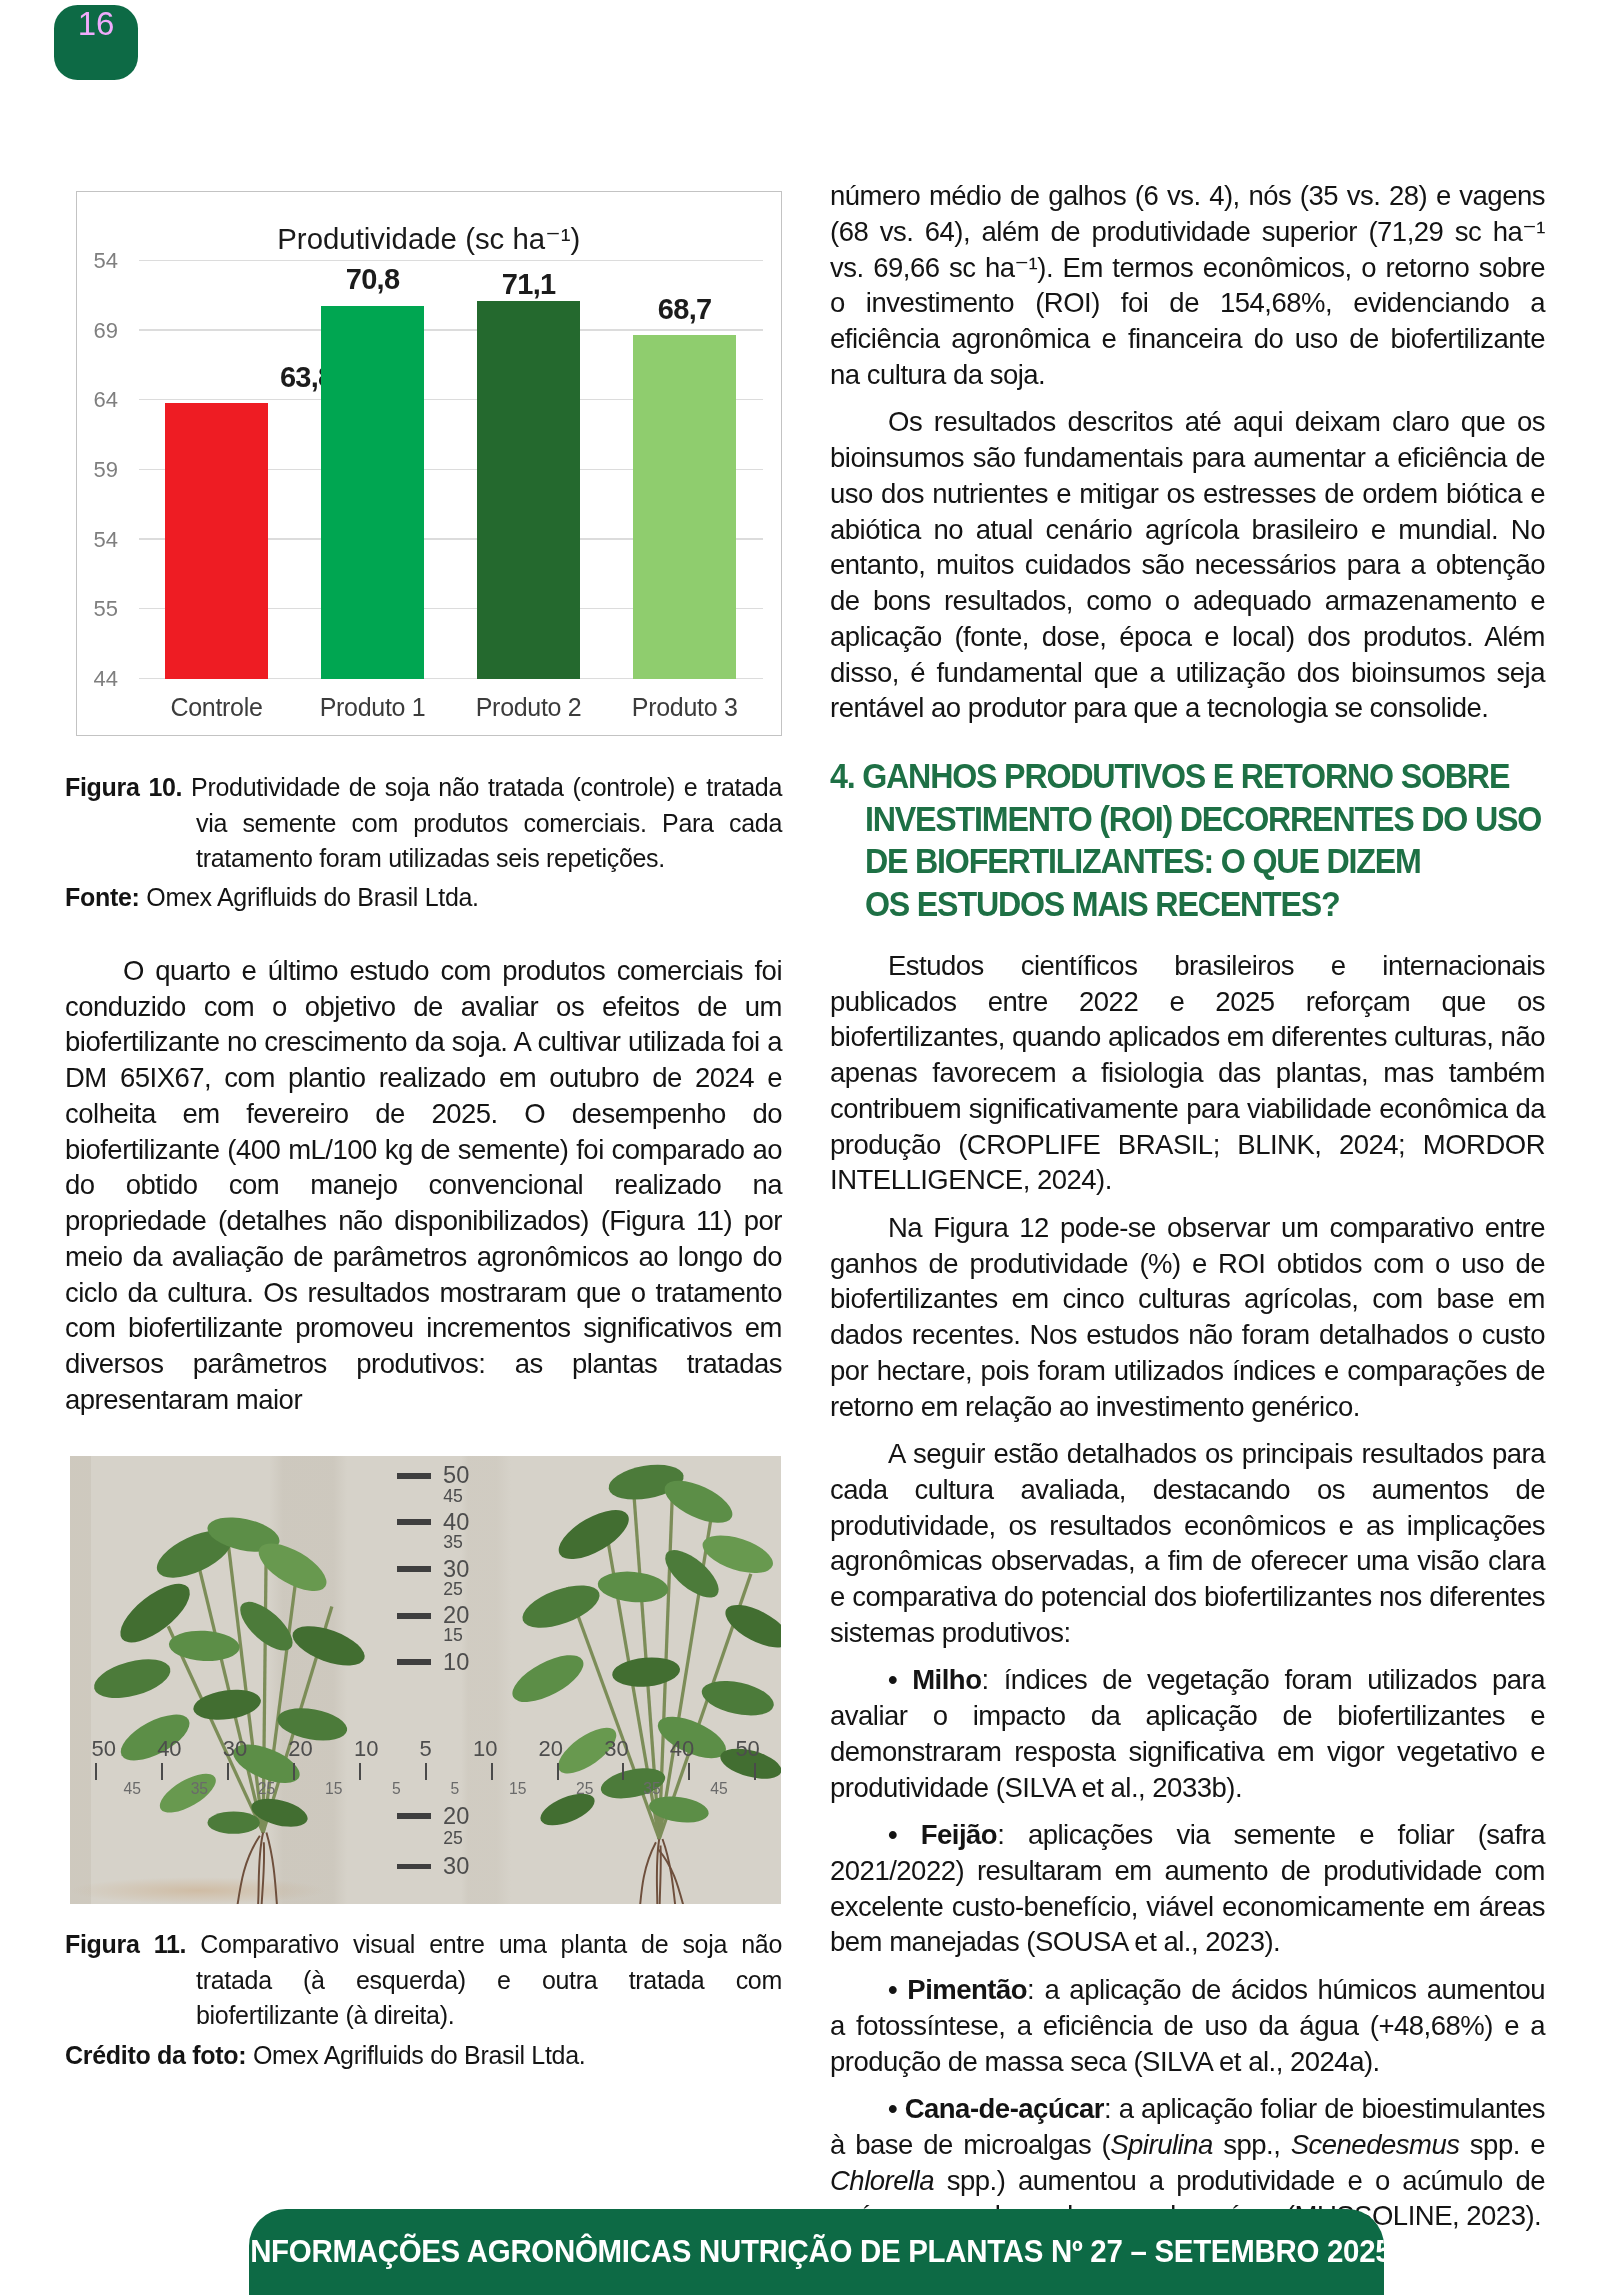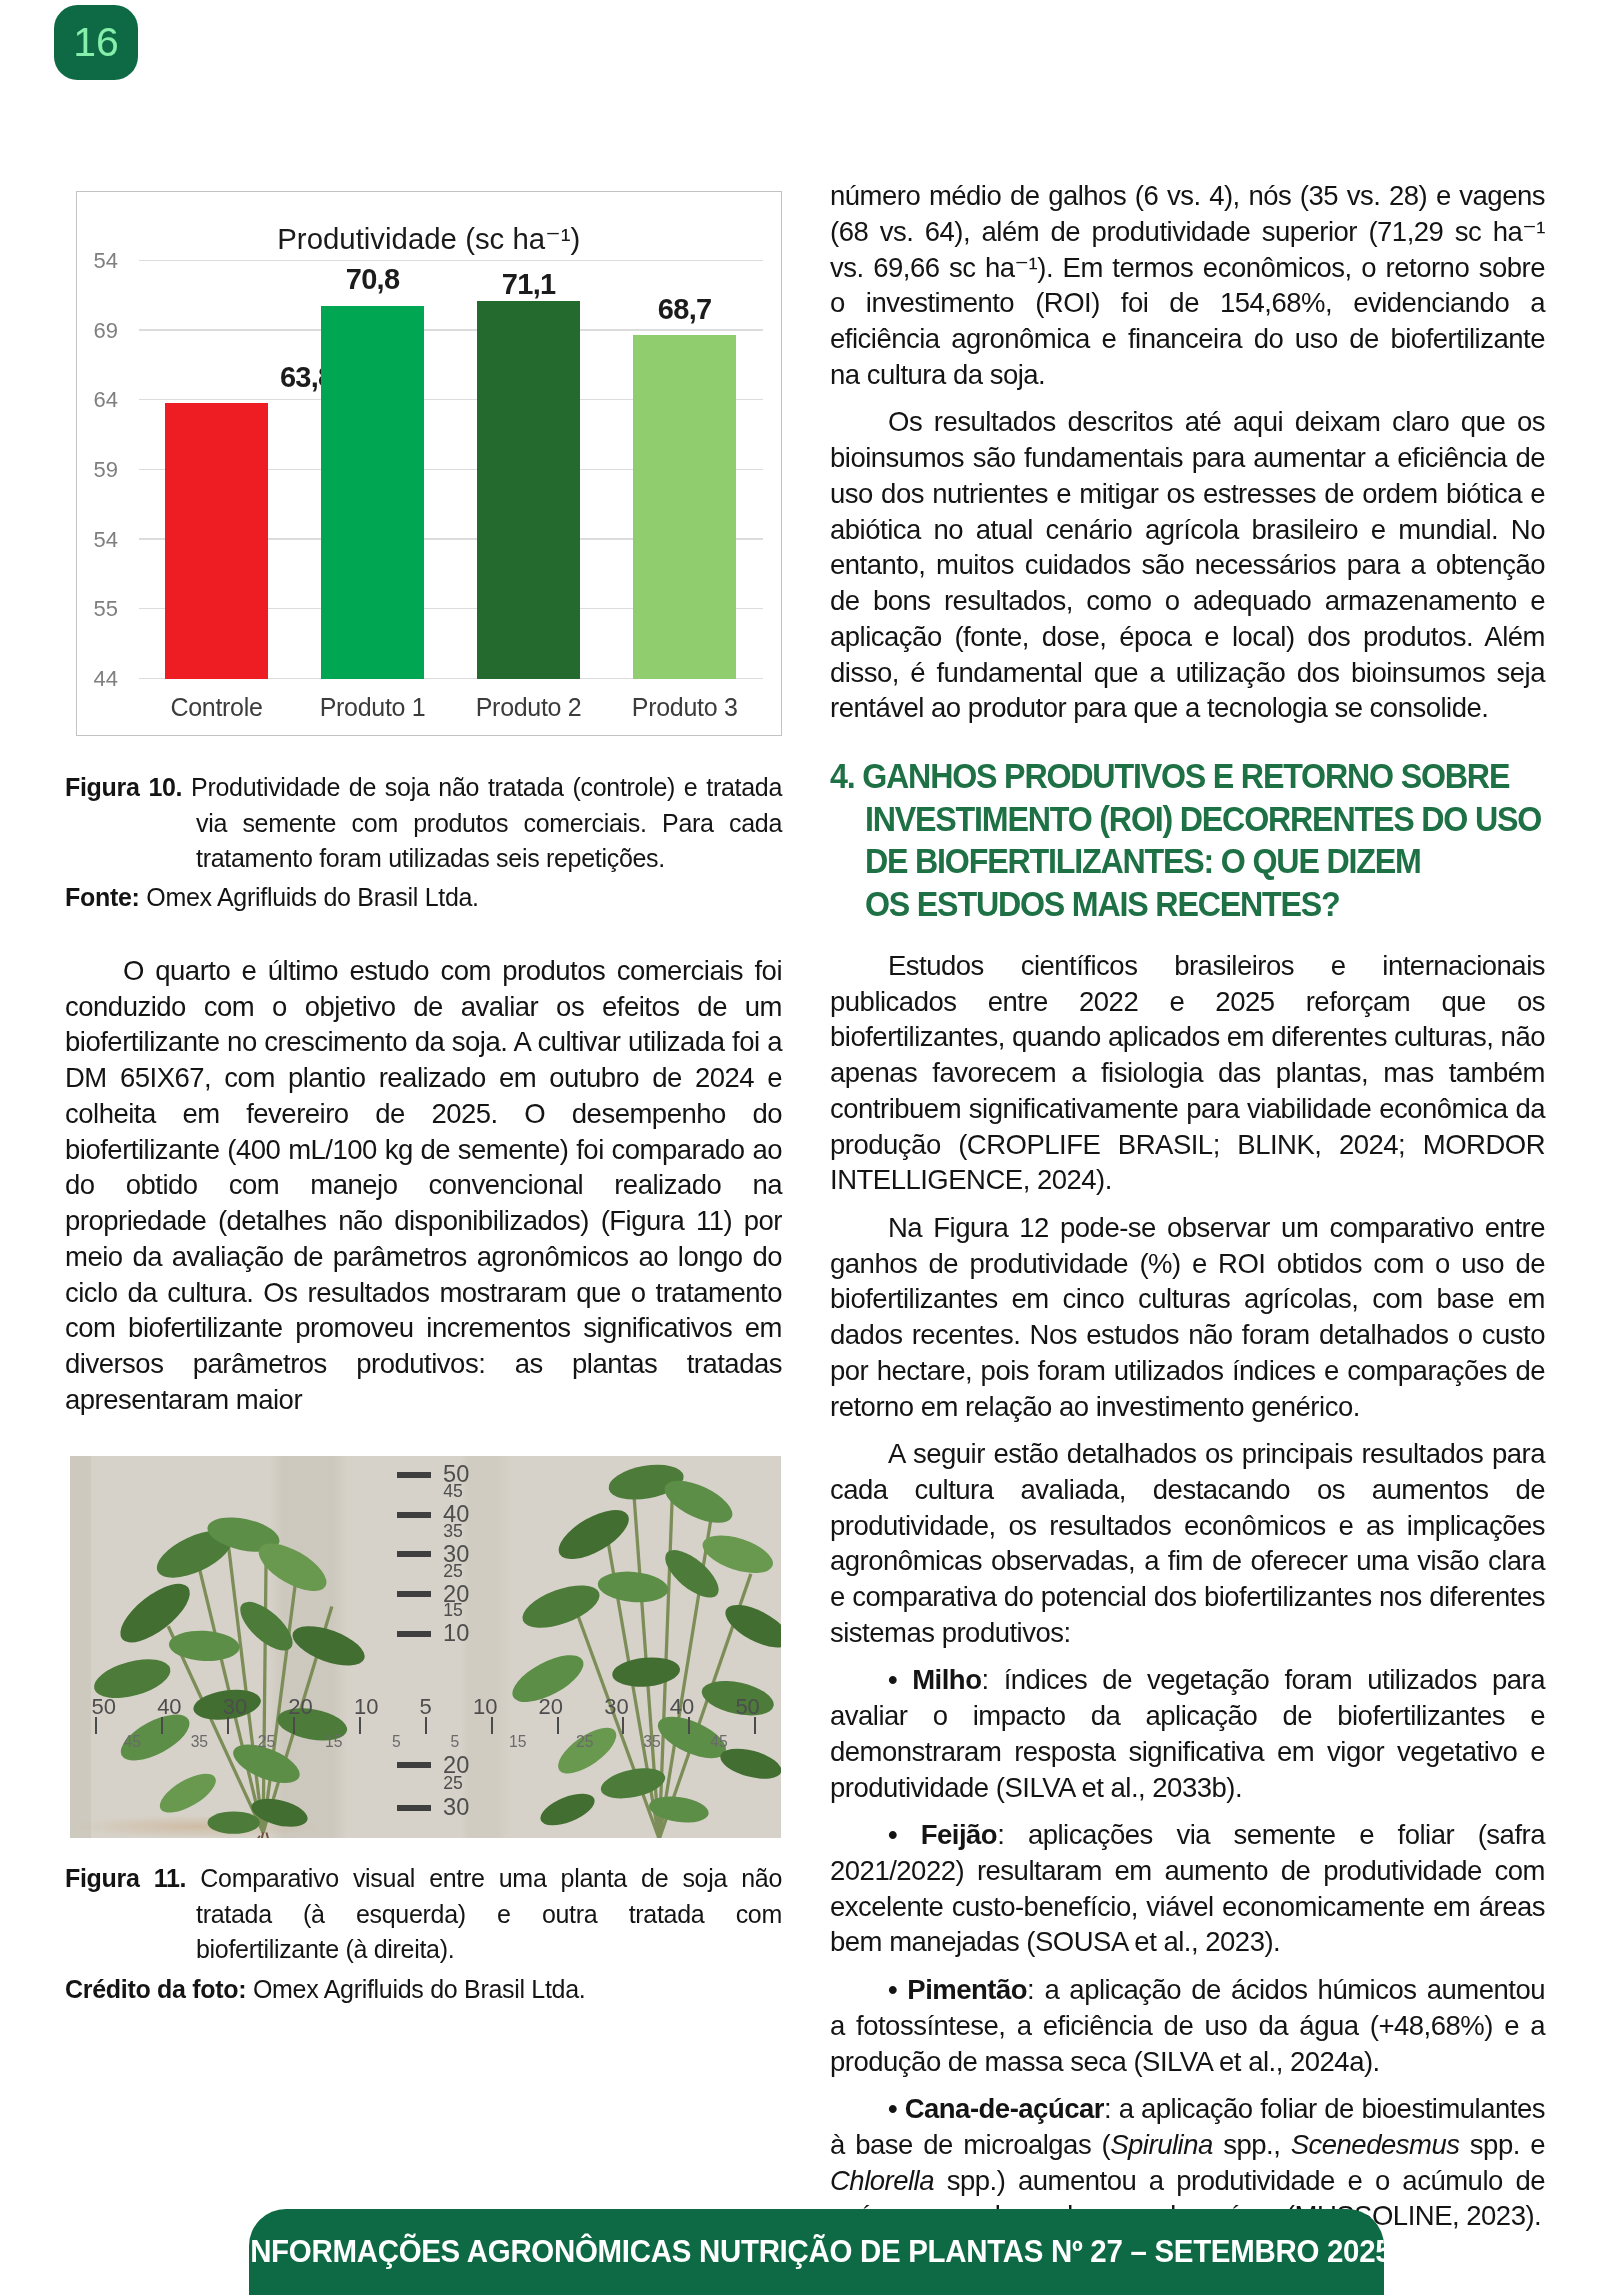--- a/index.html
+++ b/index.html
@@ -1,21 +1,21 @@
 <!DOCTYPE html>
 <html style="font-size:10.5px"><head>
 <meta charset="utf-8">
 <style>
   html,body{margin:0;padding:0;background:#ffffff;}
   .page{position:relative;width:1623px;height:2295px;background:#ffffff;overflow:hidden;
         font-family:"Liberation Sans","DejaVu Sans",sans-serif;color:#141414;}
 
   
   .badge{position:absolute;left:54px;top:5.2px;width:84px;height:75px;border-radius:23.6px;
-         display:flex;align-items:center;justify-content:center;color:#86efac;font-size:41px;}
+         display:flex;justify-content:center;color:#f0abfc;font-size:33px;}
 
   
   .col-left{position:absolute;left:65px;top:191px;width:717px;}
   .col-right{position:absolute;left:830px;top:178px;width:715px;}
 
   
   .body-p{font-size:27.5px;line-height:1.30;text-align:justify;letter-spacing:-0.5px;
           margin:0 0 11.8px 0;color:#141414;}
   .ind{text-indent:58px;}
   .bullet{text-indent:58px;}
@@ -40,21 +40,21 @@
   .ytick{position:absolute;transform:translateY(50%);font-size:22px;color:#7f7f7f;}
   #bars{position:absolute;inset:0;display:flex;}
   .slot{flex:1;position:relative;height:100%;}
   .bar{position:absolute;bottom:0;left:17%;width:66%;}
   .bar-label{position:absolute;left:-25%;right:-25%;text-align:center;font-weight:bold;
              font-size:29px;color:#1c1c1c;letter-spacing:-0.7px;}
   #xcats{position:absolute;left:62px;right:18.3px;bottom:13px;display:flex;}
   .xcat{flex:1;text-align:center;font-size:25px;color:#3c3c3c;letter-spacing:-0.3px;}
 
   
-  .photo{position:relative;height:382px;width:711px;margin:38px 0 23.6px 5.2px;overflow:hidden;
+  .photo{position:relative;height:448px;width:711px;margin:38px 0 23.6px 5.2px;overflow:hidden;
      background:
        linear-gradient(90deg, rgba(175,165,148,0.20) 0% 3%, rgba(0,0,0,0) 3% 28%,
                         rgba(160,150,134,0.16) 30% 37%, rgba(0,0,0,0) 39% 55%,
                         rgba(168,158,142,0.12) 56% 60%, rgba(0,0,0,0) 62% 100%),
        radial-gradient(closest-side at 18% 97%, rgba(190,132,70,0.28), rgba(0,0,0,0)),
        radial-gradient(closest-side at 55% 100%, rgba(198,148,88,0.30), rgba(0,0,0,0)),
        #d6d2c9;}
   .photo svg{position:absolute;inset:0;}
   .vrow{position:absolute;display:flex;align-items:center;gap:11.8px;z-index:3;}
   .vdash{width:34px;height:5.9px;background:#3f3f3f;}

